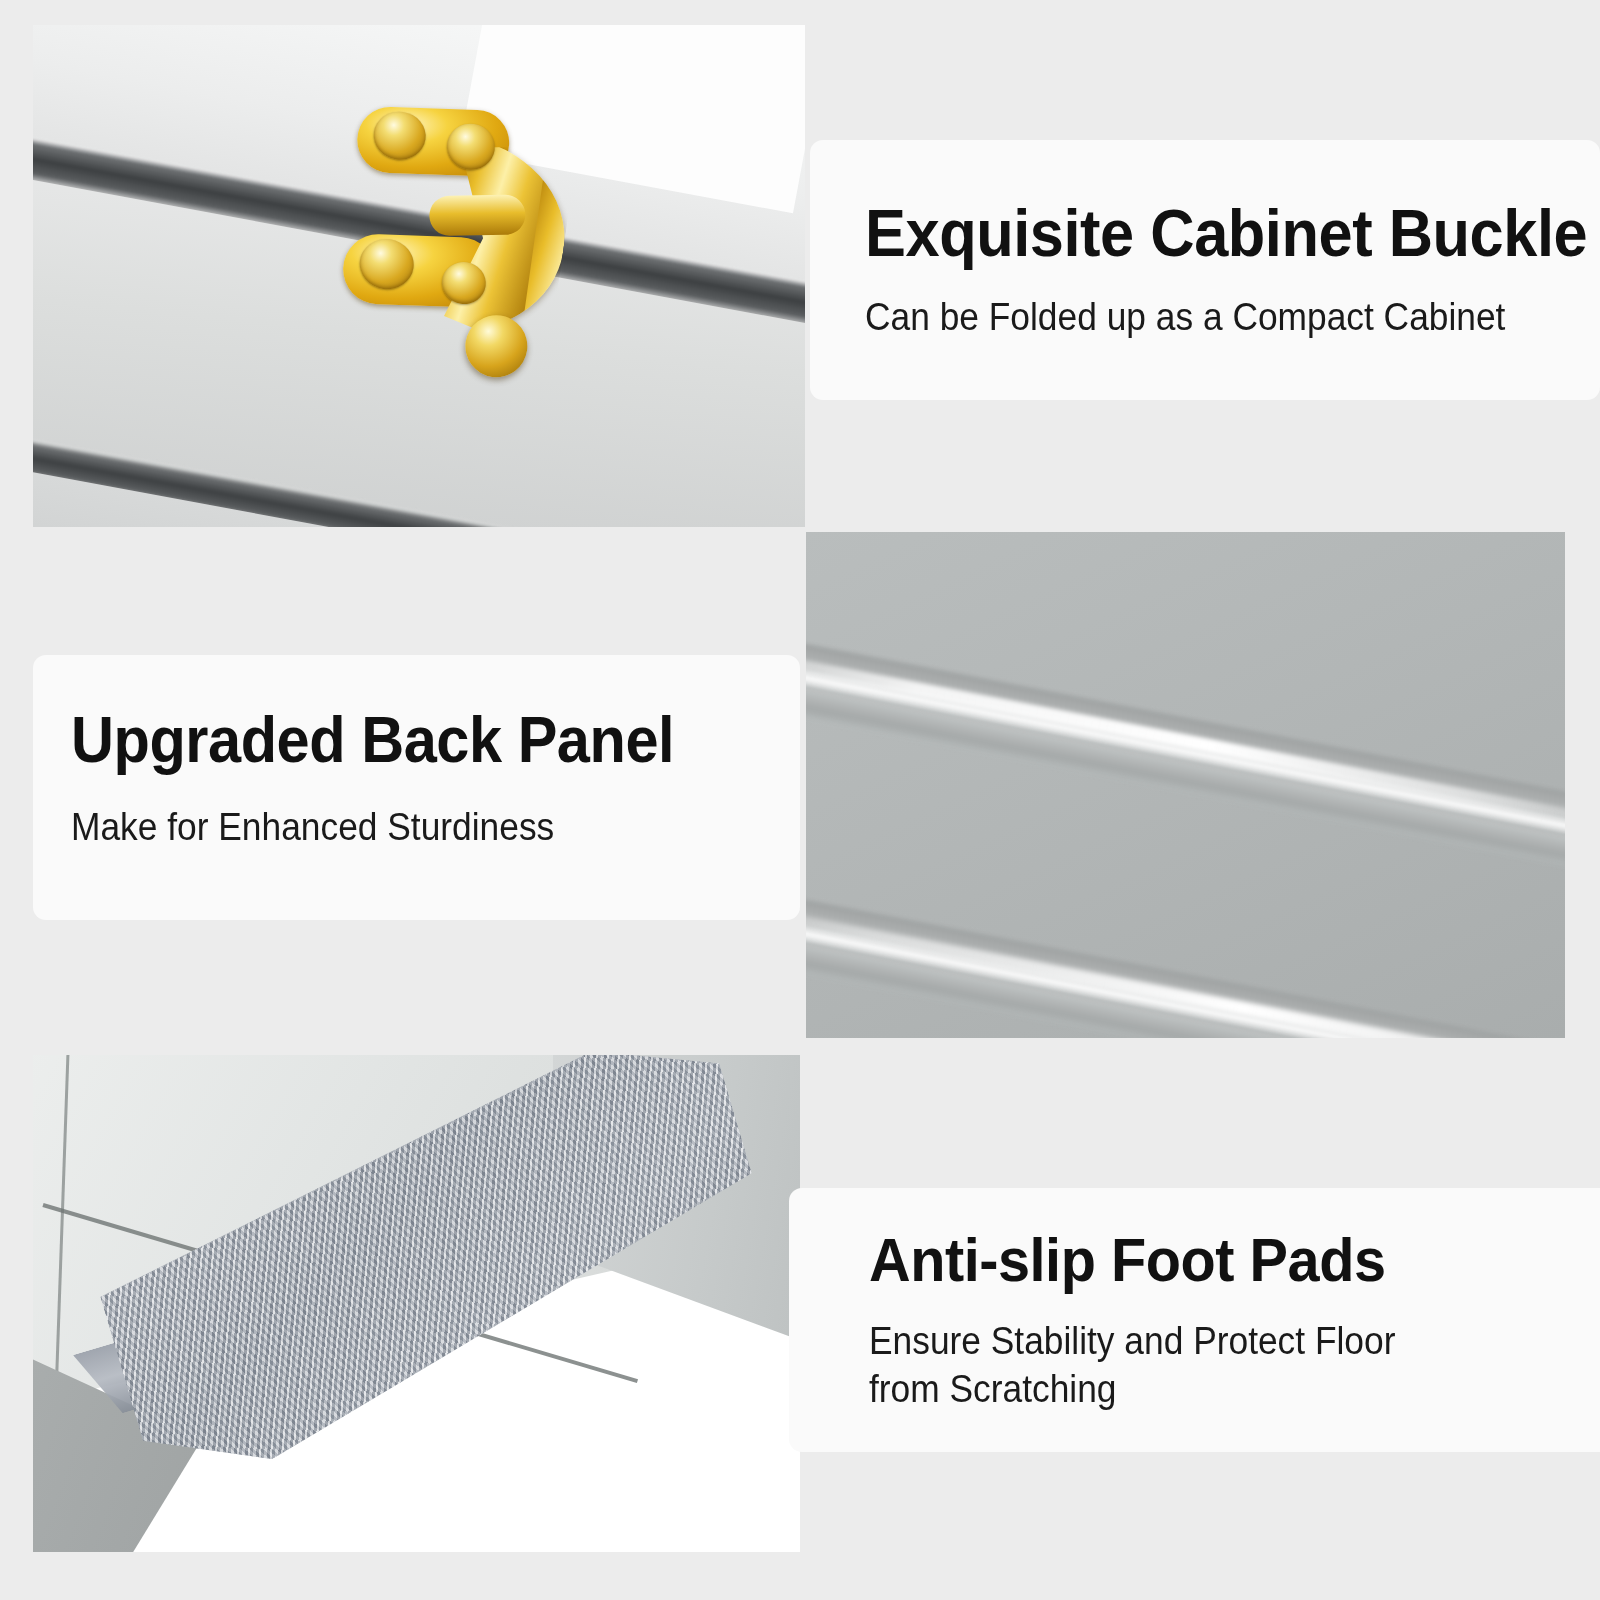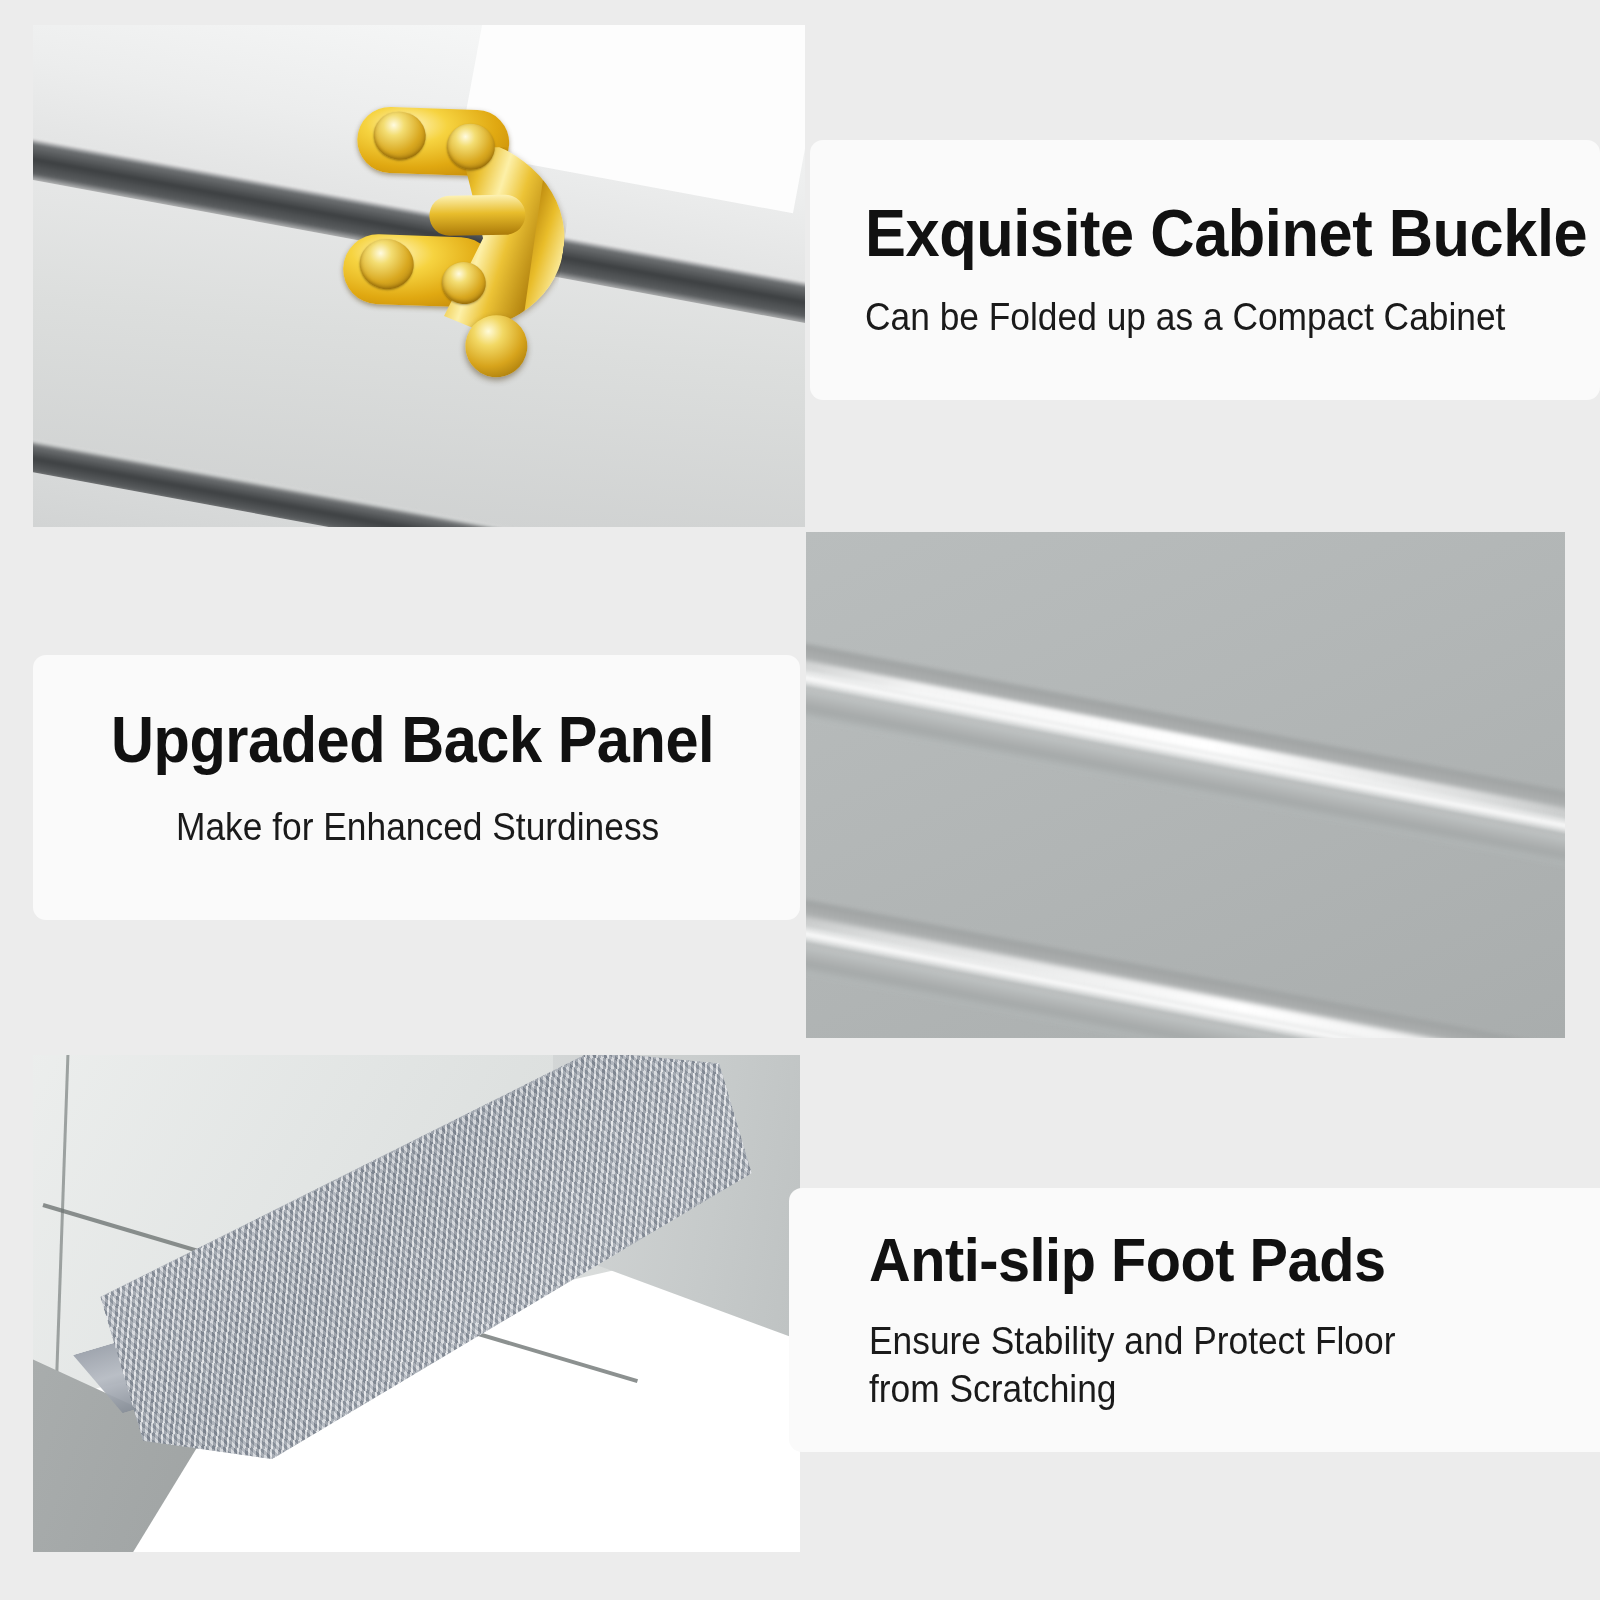--- a/index.html
+++ b/index.html
@@ -54,21 +54,20 @@
     padding: 0 0 0 55px;
   }
   #card-buckle .card-title { font-size: 66px; margin-bottom: 26px; }
   #card-buckle .card-sub   { font-size: 38px; }
 
   
   #card-backpanel {
     left: 33px;   top: 655px;
     width: 767px; height: 265px;
     padding: 0 0 16px 38px;
-    align-items: center;
   }
   #card-backpanel .card-title { font-size: 64px; margin-bottom: 30px; }
   #card-backpanel .card-sub   { font-size: 38px; }
 
   
   #card-footpads {
     left: 789px;  top: 1188px;
     width: 859px; height: 264px;
     padding: 0 0 0 80px;
   }

